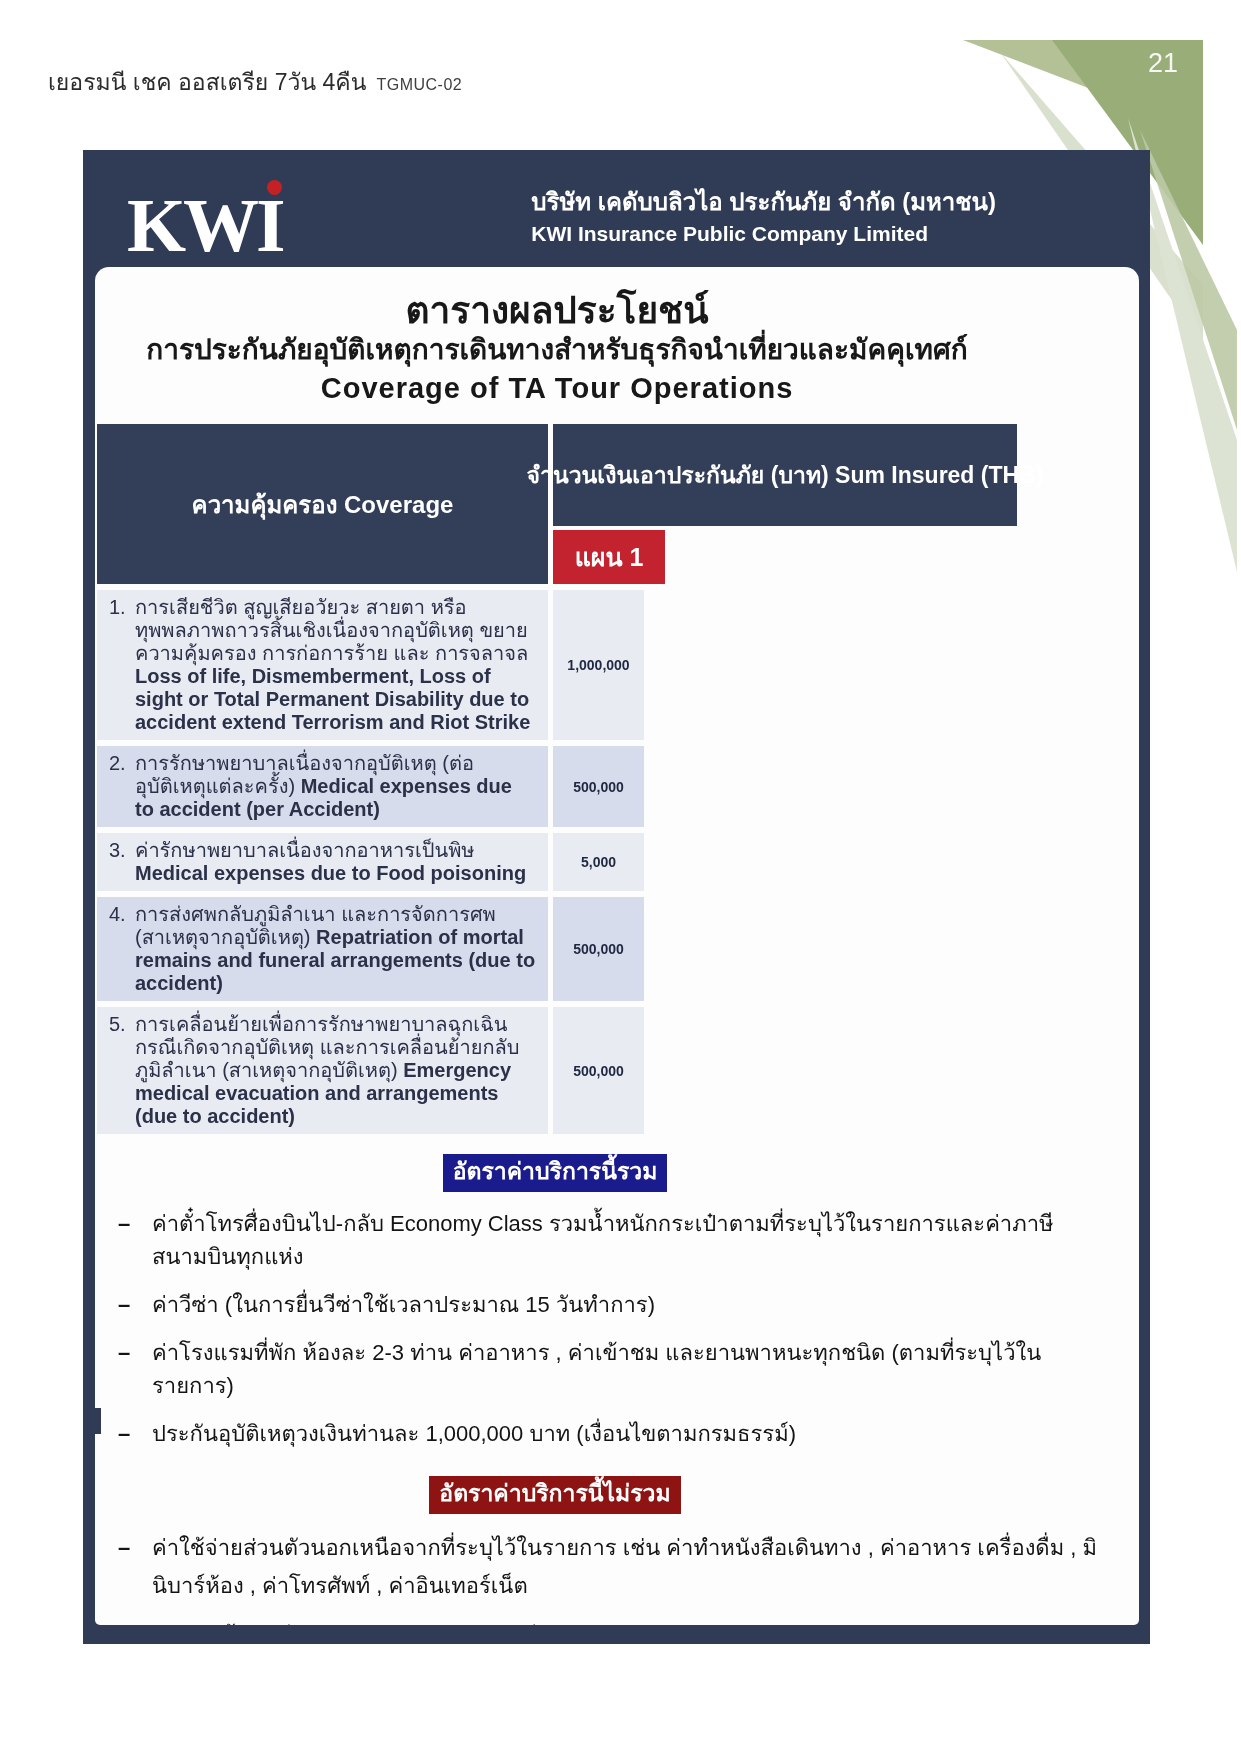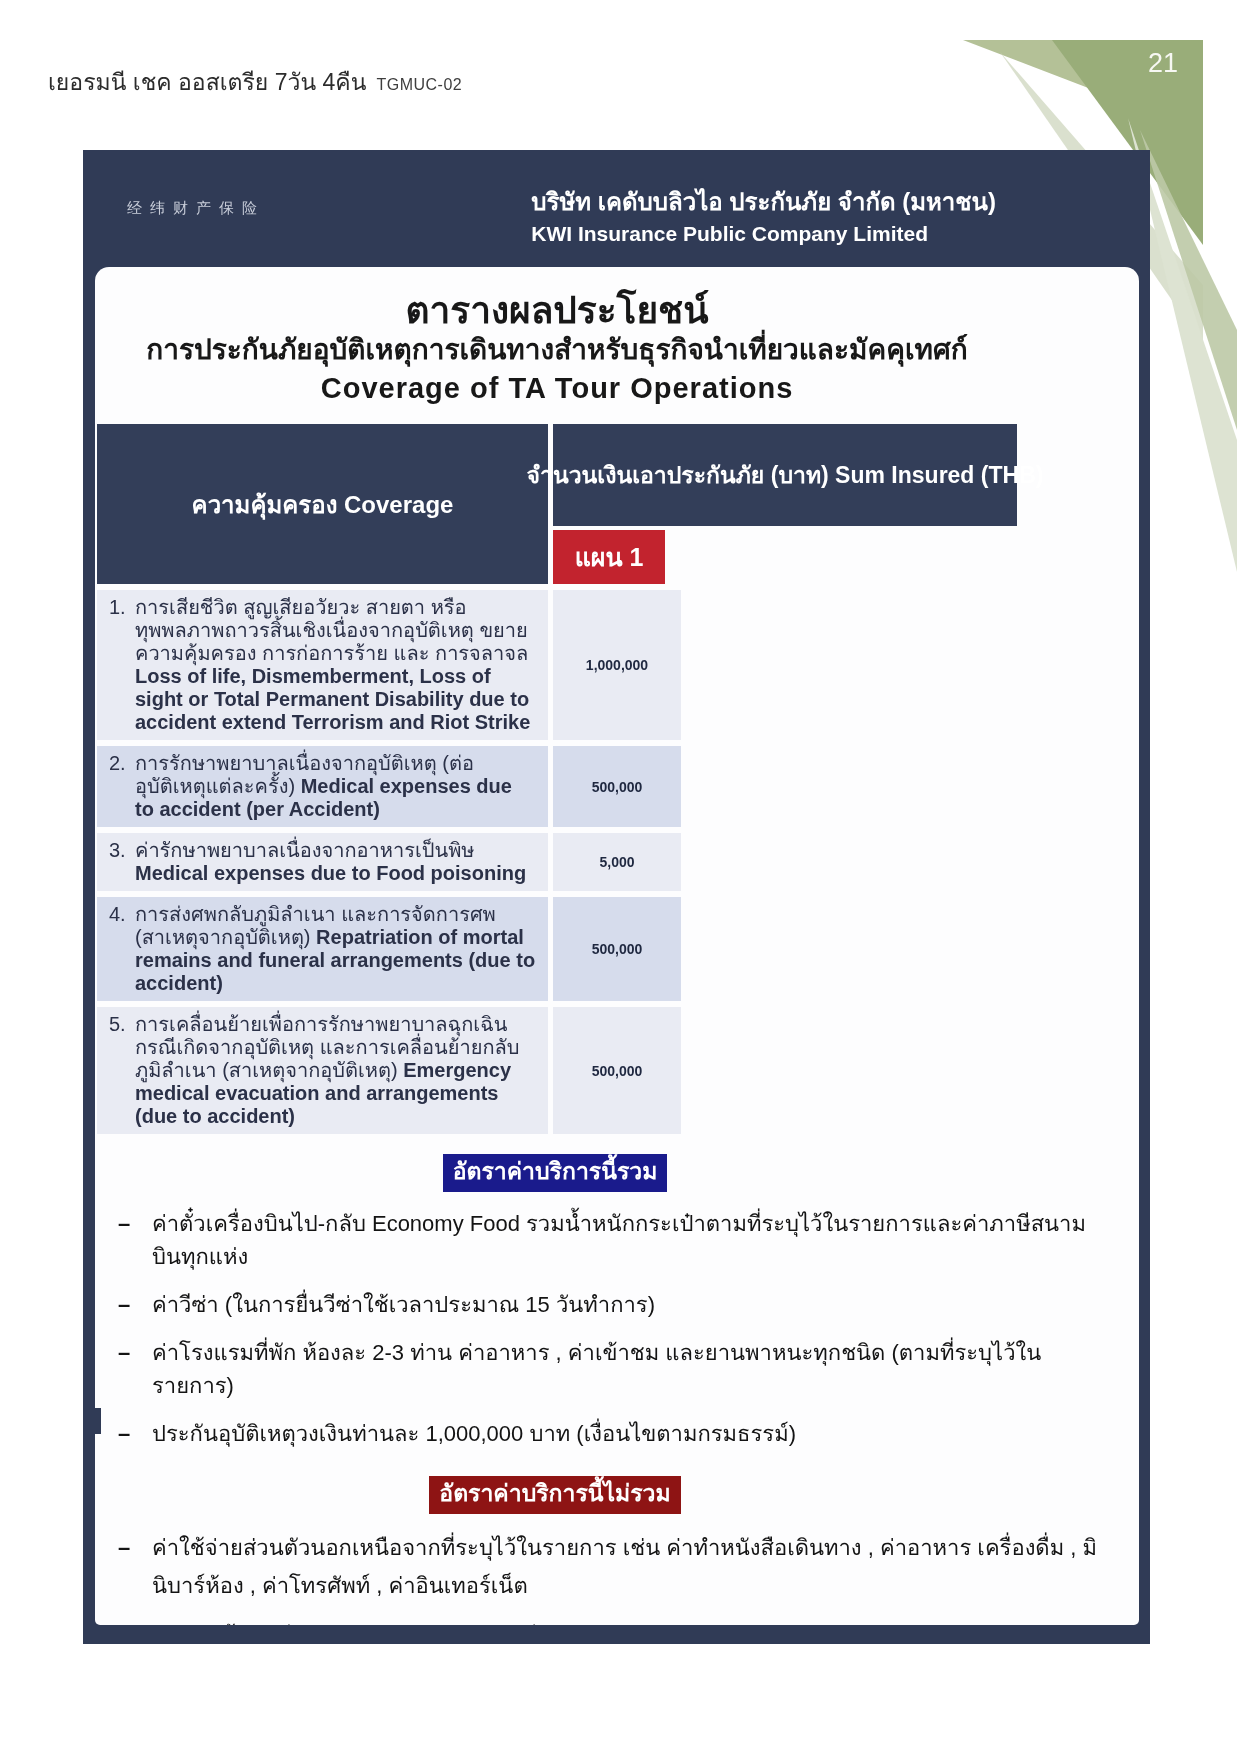--- a/index.html
+++ b/index.html
@@ -58,21 +58,21 @@
   .trow:nth-child(even) .td-cov, .trow:nth-child(even) .td-val { background:#d6dcec; }
   .trow:nth-child(1){ min-height:143px; } .trow:nth-child(2){ min-height:72px; }
   .trow:nth-child(3){ min-height:58px; }  .trow:nth-child(4){ min-height:68px; }
   .trow:nth-child(5){ min-height:100px; }
   .td-cov { width:451px; padding:6px 12px 6px 12px; display:flex; color:#2b3148;
             font-size:20px; line-height:23px; }
   .td-cov .no { width:26px; flex:none; }
   .td-cov .cov-text { flex:1; }
   .td-cov .en-txt { font-weight:bold; }
   .td-cov .en-txt.blk { display:block; }
-  .td-val { margin-left:5px; width:128px; flex:none; display:flex; align-items:center;
+  .td-val { margin-left:5px; width:91px; flex:none; display:flex; align-items:center;
             justify-content:center; font-size:14px; font-weight:bold; color:#1f2840; }
 
   
   .sec-center { width:920px; text-align:center; }
   .sec-head { display:inline-block; color:#fff; font-size:23px; font-weight:bold;
               padding:2px 10px 6px; line-height:30px; }
   .sec-head.blue { background:#1a1b8c; }
   .sec-head.red  { background:#8e1414; }
   .inc-head { margin-top:20px; }
   .exc-head { margin-top:26px; }
@@ -97,20 +97,21 @@
 
 <div class="page-number">21</div>
 
 <div class="page-header">
   <span>เยอรมนี เชค ออสเตรีย 7วัน 4คืน</span><span class="code">TGMUC-02</span>
 </div>
 
 <div class="main-frame">
 
   <div class="logo">
+    <span class="logo-kwi"><span>KWI</span><span class="logo-dot"></span></span>
     <div class="logo-cn">经纬财产保险</div>
   </div>
 
   <div class="company">
     <div class="company-th">บริษัท เคดับบลิวไอ ประกันภัย จำกัด (มหาชน)</div>
     <div class="company-en">KWI Insurance Public Company Limited</div>
   </div>
 
   <div class="notch"></div>
 
@@ -172,21 +173,21 @@
   </div>
 </div>
     </div>
 
     <div class="sec-center inc-head">
       <span class="sec-head blue">อัตราค่าบริการนี้รวม</span>
     </div>
     <div id="included-list" class="bullets inc">
   <div class="bullet">
     <span class="dash">–</span>
-    <span class="btext">ค่าตั๋วเครื่องบินไป-กลับ Economy Food รวมน้ำหนักกระเป๋าตามที่ระบุไว้ในรายการและค่าภาษีสนามบินทุกแห่ง</span>
+    <span class="btext">ค่าตั๋าโทรศื่องบินไป-กลับ Economy Class รวมน้ำหนักกระเป๋าตามที่ระบุไว้ในรายการและค่าภาษีสนามบินทุกแห่ง</span>
   </div>
 
   <div class="bullet">
     <span class="dash">–</span>
     <span class="btext">ค่าวีซ่า (ในการยื่นวีซ่าใช้เวลาประมาณ 15 วันทำการ)</span>
   </div>
 
   <div class="bullet">
     <span class="dash">–</span>
     <span class="btext">ค่าโรงแรมที่พัก ห้องละ 2-3 ท่าน ค่าอาหาร , ค่าเข้าชม และยานพาหนะทุกชนิด (ตามที่ระบุไว้ในรายการ)</span>

